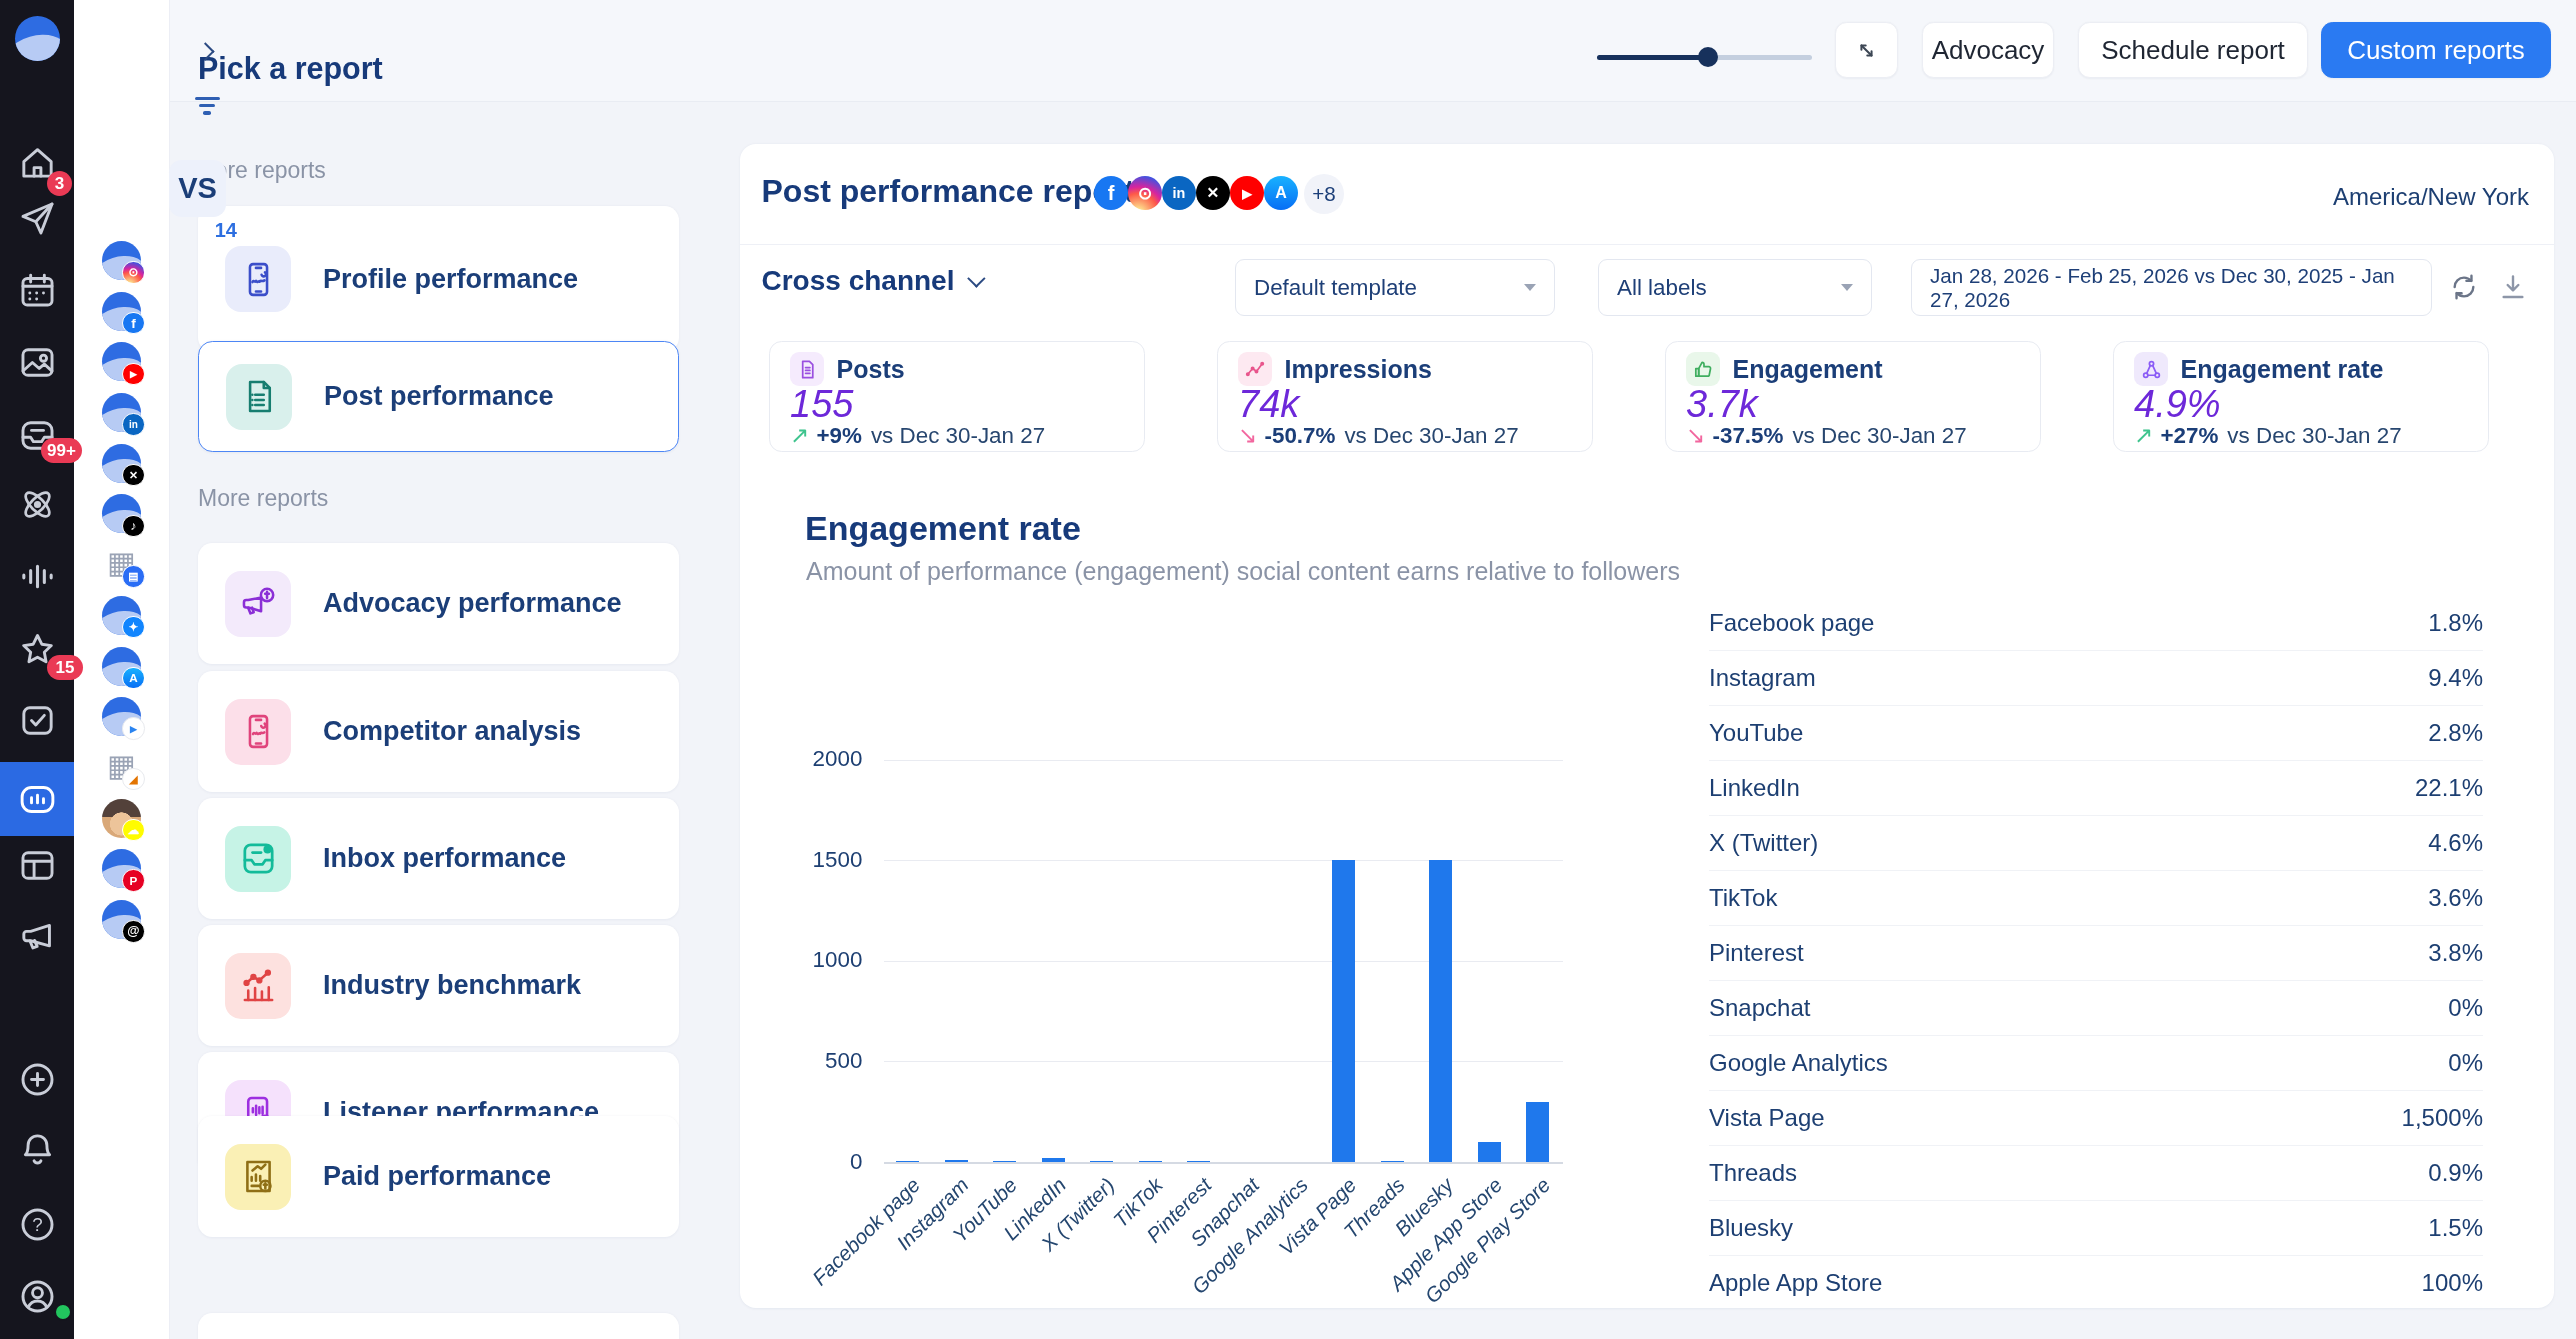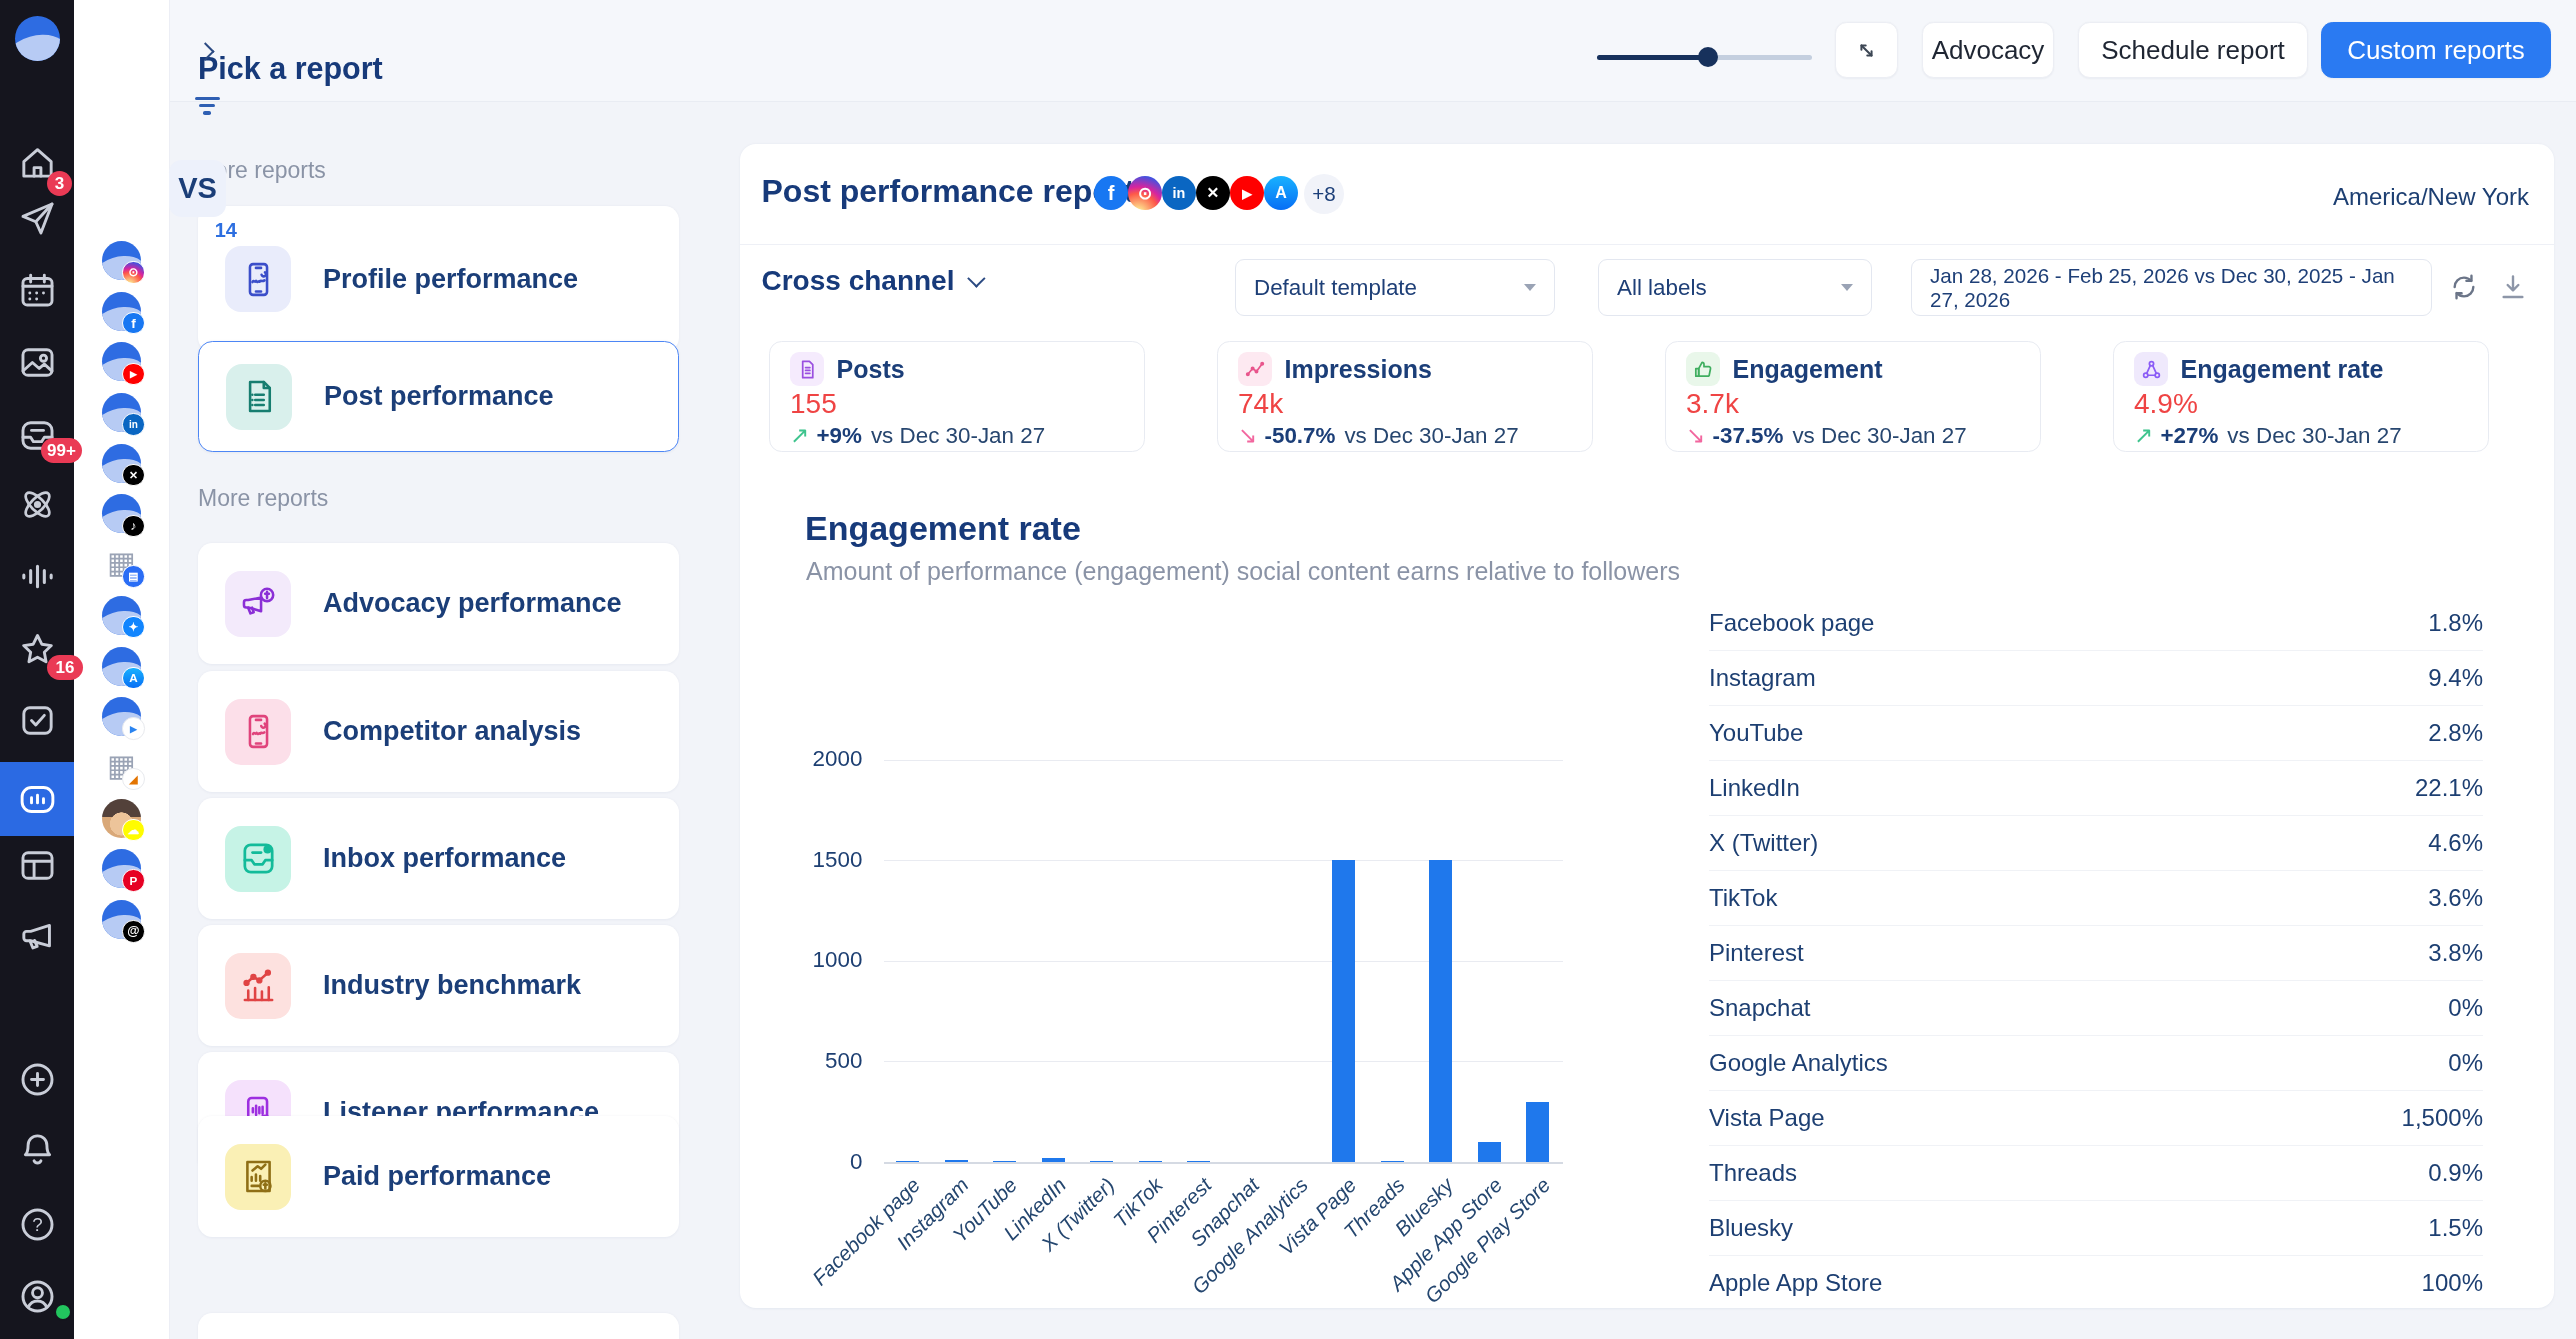--- a/index.html
+++ b/index.html
@@ -104,21 +104,21 @@
   .mcard{position:absolute;top:197px;width:376px;height:111px;background:#fff;border:1.3px solid #e8ebf2;border-radius:12.6px;
          box-sizing:border-box;padding:9px 20px;}
   .mhead{display:flex;align-items:center;height:36px;}
   .mchip{width:34px;height:34px;border-radius:9px;display:flex;align-items:center;justify-content:center;flex:none;}
   .mchip svg{width:23px;height:23px;}
   .mchip.posts{background:#f5ebfd;color:#9a4fe0;}
   .mchip.impressions{background:#fde9f1;color:#e8558c;}
   .mchip.engagement{background:#e9f7ea;color:#3fae5f;}
   .mchip.engrate{background:#efe9fc;color:#8b5cf6;}
   .mlabel{margin-left:12.6px;font-size:25px;font-weight:700;color:#1b3e78;}
-  .mvalue{font-size:28px;color:#ef4444;line-height:34px;}
+  .mvalue{font-size:38px;color:#6d28d9;line-height:34px;font-style:italic;}
   .mdelta{display:flex;align-items:center;font-size:22.4px;color:#27466f;line-height:25px;margin-top:1.8px;}
   .mdelta .arr{font-size:23px;margin-right:7.2px;}
   .mdelta[data-dir="up"] .arr{color:#3fc48e;}
   .mdelta[data-dir="down"] .arr{color:#f2679f;}
   .mdelta .pct{font-weight:700;color:#1b3e78;margin-right:9px;}
   
   .h2{position:absolute;left:65px;top:337px;font-size:34px;font-weight:700;color:#173a7a;}
   .sub{position:absolute;left:66px;top:388px;font-size:25px;color:#8a93a6;}
   
   .chart{position:absolute;left:36px;top:422px;width:826px;height:736px;}
@@ -190,21 +190,21 @@
     <div class="ric" style="top:544px">
       <svg viewBox="0 0 24 24" fill="none" stroke="currentColor" stroke-width="1.8" stroke-linecap="round">
           <path d="M4 11.2v1.6M8 8.5v7M12 6v12M16 8.5v7M20 11.2v1.6"></path>
         </svg>
     </div>
     <div class="ric" style="top:617px">
       <svg viewBox="0 0 24 24" fill="none" stroke="currentColor" stroke-width="1.7" stroke-linejoin="round">
           <path d="M12 3.8l2.5 5.1 5.6.8-4.1 3.9 1 5.6-5-2.7-5 2.7 1-5.6-4.1-3.9 5.6-.8z"></path>
         </svg>
     </div>
-    <span class="rbadge" style="left:47px;top:655px;width:36px;height:25px">16</span>
+    <span class="rbadge" style="left:47px;top:655px;width:36px;height:25px">15</span>
 
     <div class="ric" style="top:688px">
       <svg viewBox="0 0 24 24" fill="none" stroke="currentColor" stroke-width="1.7" stroke-linecap="round" stroke-linejoin="round">
           <rect x="4" y="4.5" width="16" height="15" rx="3.5"></rect>
           <path d="M8.5 12l2.5 2.6 5-5.6"></path>
         </svg>
     </div>
     <div class="ric active-bg" style="top:762px">
       <svg viewBox="0 0 24 24" fill="none" stroke="currentColor" stroke-width="1.7" stroke-linecap="round">
           <rect x="3" y="5" width="18" height="14" rx="5.5"></rect>

